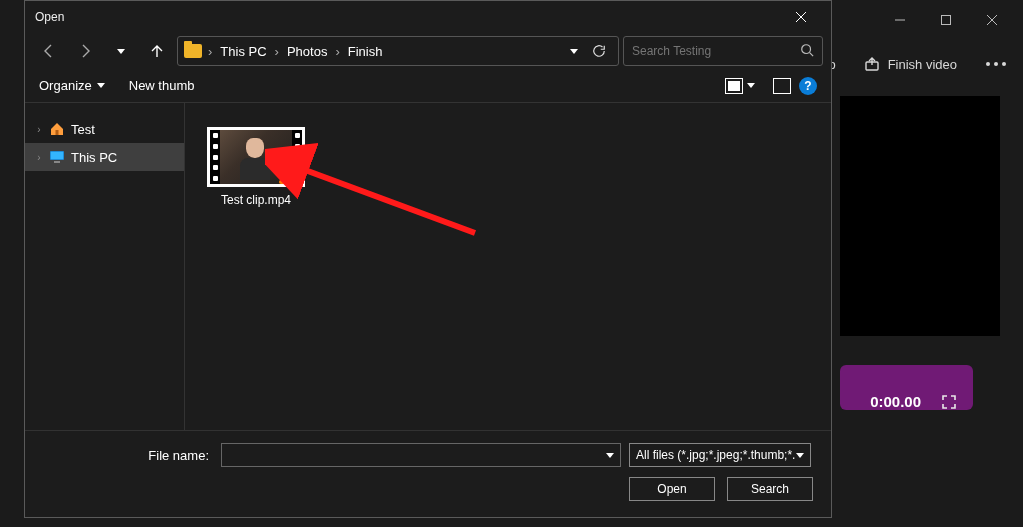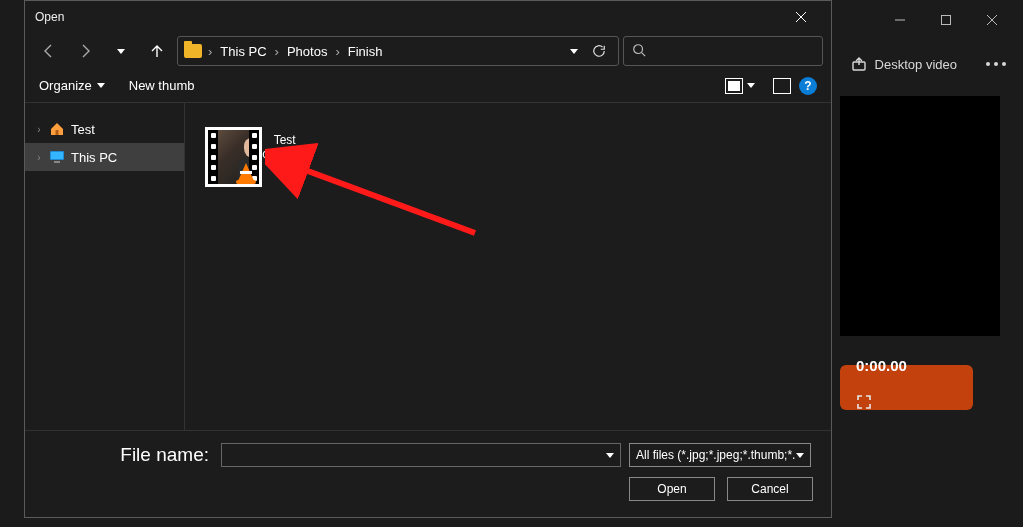--- a/index.html
+++ b/index.html
@@ -6,21 +6,21 @@
   body { width: 1023px; height: 527px; overflow: hidden; background: #1e1e1e; position: relative; color: #fff; font-size: 13px; }
 
   
   .under-window { position: absolute; left: 0; top: 0; width: 1023px; height: 527px; background: #1b1b1b; }
   .under-titlebar { height: 40px; display: flex; justify-content: flex-end; align-items: center; padding-right: 8px; background: #1b1b1b; }
   .under-sysbtn { width: 46px; height: 32px; display: flex; align-items: center; justify-content: center; color: #bbb; }
   .under-toolbar { position: absolute; right: 16px; top: 56px; display: flex; gap: 28px; align-items: center; color: #d8d8d8; }
   .tb-item { display: flex; align-items: center; gap: 8px; cursor: pointer; }
   .ellipsis-dot { display: inline-block; width: 4px; height: 4px; border-radius: 50%; background: #d8d8d8; margin: 0 1px; }
   .preview { position: absolute; left: 840px; top: 96px; width: 160px; height: 240px; background: #000; }
-  .timeline-wrap { position: absolute; left: 840px; top: 365px; right: 50px; height: 45px; background: #c2410c; border-radius: 6px; display: flex; align-items: flex-start; justify-content: flex-end; gap: 20px; padding: 0 16px; flex-direction: column; }
+  .timeline-wrap { position: absolute; left: 840px; top: 365px; right: 50px; height: 45px; background: #701a75; border-radius: 6px; display: flex; align-items: flex-end; justify-content: flex-end; gap: 20px; padding: 0 16px; }
   .timeline-track { flex: 1; height: 4px; background: #555; border-radius: 2px; }
   .timeline-time { color: #fff; font-weight: 600; font-size: 15px; }
   .expand-icon svg { display: block; }
 
   
   .dlg { position: absolute; left: 24px; top: 0; width: 808px; height: 518px; background: #1c1c1c; border: 1px solid #5a5a5a; display: flex; flex-direction: column; color: #fff; }
   .dlg-titlebar { height: 32px; display: flex; align-items: center; padding: 0 10px; font-size: 12px; color: #eee; }
   .dlg-title { flex: 1; }
   .dlg-close { width: 40px; height: 28px; display: flex; align-items: center; justify-content: center; color: #eee; }
 
@@ -45,40 +45,40 @@
   .help-circ { width: 18px; height: 18px; border-radius: 50%; background: #0a7dd7; color: #fff; display: flex; align-items: center; justify-content: center; font-size: 12px; font-weight: bold; }
 
   .dlg-body { flex: 1; display: flex; min-height: 0; }
   .side { width: 160px; border-right: 1px solid #333; padding: 12px 0; }
   .side-item { display: flex; align-items: center; gap: 6px; padding: 6px 10px; font-size: 13px; cursor: pointer; }
   .side-item.selected { background: #3f3f3f; }
   .side-caret { width: 8px; color: #888; font-size: 10px; text-align: center; }
   .icon-sq { width: 16px; height: 16px; display: inline-flex; align-items: center; justify-content: center; }
 
   .content { flex: 1; padding: 24px 20px; position: relative; }
-  .file-thumb { width: 102px; display: flex; flex-direction: row; cursor: pointer; }
+  .file-thumb { width: 102px; display: flex; flex-direction: column; align-items: center; cursor: pointer; }
   .thumb-frame { width: 98px; height: 60px; background: #000; border: 3px solid #fff; position: relative; overflow: hidden; }
   .sprocket { position: absolute; top: 0; bottom: 0; width: 10px; background: #000; display: flex; flex-direction: column; justify-content: space-between; padding: 3px 0; }
   .sprocket.left { left: 0; } .sprocket.right { right: 0; }
   .sprocket i { display: block; width: 5px; height: 5px; background: #fff; margin: 0 auto; border-radius: 1px; }
   .thumb-img { position: absolute; left: 10px; right: 10px; top: 0; bottom: 0; background: linear-gradient(135deg,#5d4b3d 0%, #3a2f28 40%, #21201e 100%); }
   .person-shape { position: absolute; left: 18px; top: 8px; width: 34px; height: 40px; }
   .person-shape .head { width: 18px; height: 20px; background: #e0b89c; border-radius: 40% 40% 48% 48%; position: absolute; left: 8px; top: 0; }
   .person-shape .body { width: 30px; height: 22px; background: #2b2b2b; border-radius: 8px 8px 0 0; position: absolute; left: 2px; top: 20px; }
   .vlc-cone { position: absolute; right: 2px; bottom: 0; width: 22px; height: 22px; }
   .cone-tri { position: absolute; left: 3px; bottom: 3px; width: 0; height: 0; border-left: 8px solid transparent; border-right: 8px solid transparent; border-bottom: 18px solid #ff7a00; }
   .cone-stripe { position: absolute; left: 5px; bottom: 10px; width: 12px; height: 3px; background: #fff; }
   .cone-base { position: absolute; left: 1px; bottom: 0; width: 20px; height: 4px; background: #ff7a00; border-radius: 2px; }
   .file-label { color: #fff; font-size: 12px; margin-top: 6px; text-align: center; }
 
   .annotation-arrow { position: absolute; pointer-events: none; }
 
   .dlg-bottom { border-top: 1px solid #323232; background: #1c1c1c; padding: 12px 18px 16px; display: flex; flex-direction: column; gap: 10px; }
   .row-filename { display: flex; align-items: center; gap: 8px; }
-  .lbl-filename { width: 170px; text-align: right; padding-right: 4px; color: #fff; font-size: 19px; }
+  .lbl-filename { width: 170px; text-align: right; padding-right: 4px; color: #fff; font-size: 13px; }
   .filename-input-wrap { width: 400px; height: 24px; display: flex; align-items: center; justify-content: flex-end; border: 1px solid #666; background: #1c1c1c; padding-right: 6px; }
   .filename-input { flex: 1; height: 100%; background: transparent; border: 0; color: #fff; padding: 0 6px; outline: none; }
   .file-type { width: 182px; height: 24px; border: 1px solid #888; background: #1c1c1c; display: flex; align-items: center; justify-content: space-between; padding: 0 6px; font-size: 12px; }
   .row-buttons { display: flex; justify-content: flex-end; gap: 12px; }
   .dlg-btn { width: 86px; height: 24px; border: 1px solid #888; background: #1c1c1c; color: #fff; display: flex; align-items: center; justify-content: center; font-size: 12px; }
 
   
   .folder-icon { width: 18px; height: 14px; background: #f0b429; border-radius: 1px 2px 2px 2px; position: relative; display: inline-block; }
   .folder-icon::before { content: ""; position: absolute; left: 0; top: -3px; width: 8px; height: 4px; background: #f0b429; border-radius: 1px 1px 0 0; }
 
@@ -110,21 +110,21 @@
 
   <div class="under-toolbar">
     <div class="tb-item">
       <span>dio</span>
     </div>
     <div class="tb-item">
       <svg width="16" height="16" viewBox="0 0 16 16" fill="none" stroke="#d8d8d8" stroke-width="1.4">
           <rect x="2" y="6" width="12" height="8" rx="1"></rect>
           <path d="M8 2v7M5 5l3-3 3 3"></path>
         </svg>
-      <span>Desktop video</span>
+      <span>Finish video</span>
     </div>
     <div class="tb-item" style="gap:2px;">
       <span class="ellipsis-dot"></span>
       <span class="ellipsis-dot"></span>
       <span class="ellipsis-dot"></span>
     </div>
   </div>
 
   <div class="preview"></div>
 
@@ -182,20 +182,21 @@
       <span class="addr-right">
         <span class="caret-down"></span>
         <svg width="14" height="14" viewBox="0 0 16 16" fill="none" stroke="#ddd" stroke-width="1.4">
             <path d="M14 8a6 6 0 1 1-2-4.5"></path>
             <path d="M14 2v4h-4"></path>
           </svg>
       </span>
     </div>
 
     <div class="searchbox">
+      <input placeholder="Search Testing" style="">
       <span class="search-icon">
         <svg width="14" height="14" viewBox="0 0 16 16" fill="none" stroke="#bbb" stroke-width="1.4">
             <circle cx="7" cy="7" r="5"></circle>
             <line x1="11" y1="11" x2="15" y2="15"></line>
           </svg>
       </span>
     </div>
   </div>
 
   <div class="toolrow">
@@ -294,16 +295,16 @@
         <input class="filename-input" value="" style="">
         <span class="caret-down"></span>
       </div>
       <div class="file-type">
         <span style="white-space:nowrap;overflow:hidden;">All files (*.jpg;*.jpeg;*.thumb;*.p</span>
         <span class="caret-down"></span>
       </div>
     </div>
     <div class="row-buttons">
       <div class="dlg-btn">Open</div>
-      <div class="dlg-btn">Cancel</div>
+      <div class="dlg-btn">Search</div>
     </div>
   </div>
 </div>
 
 </body></html>

